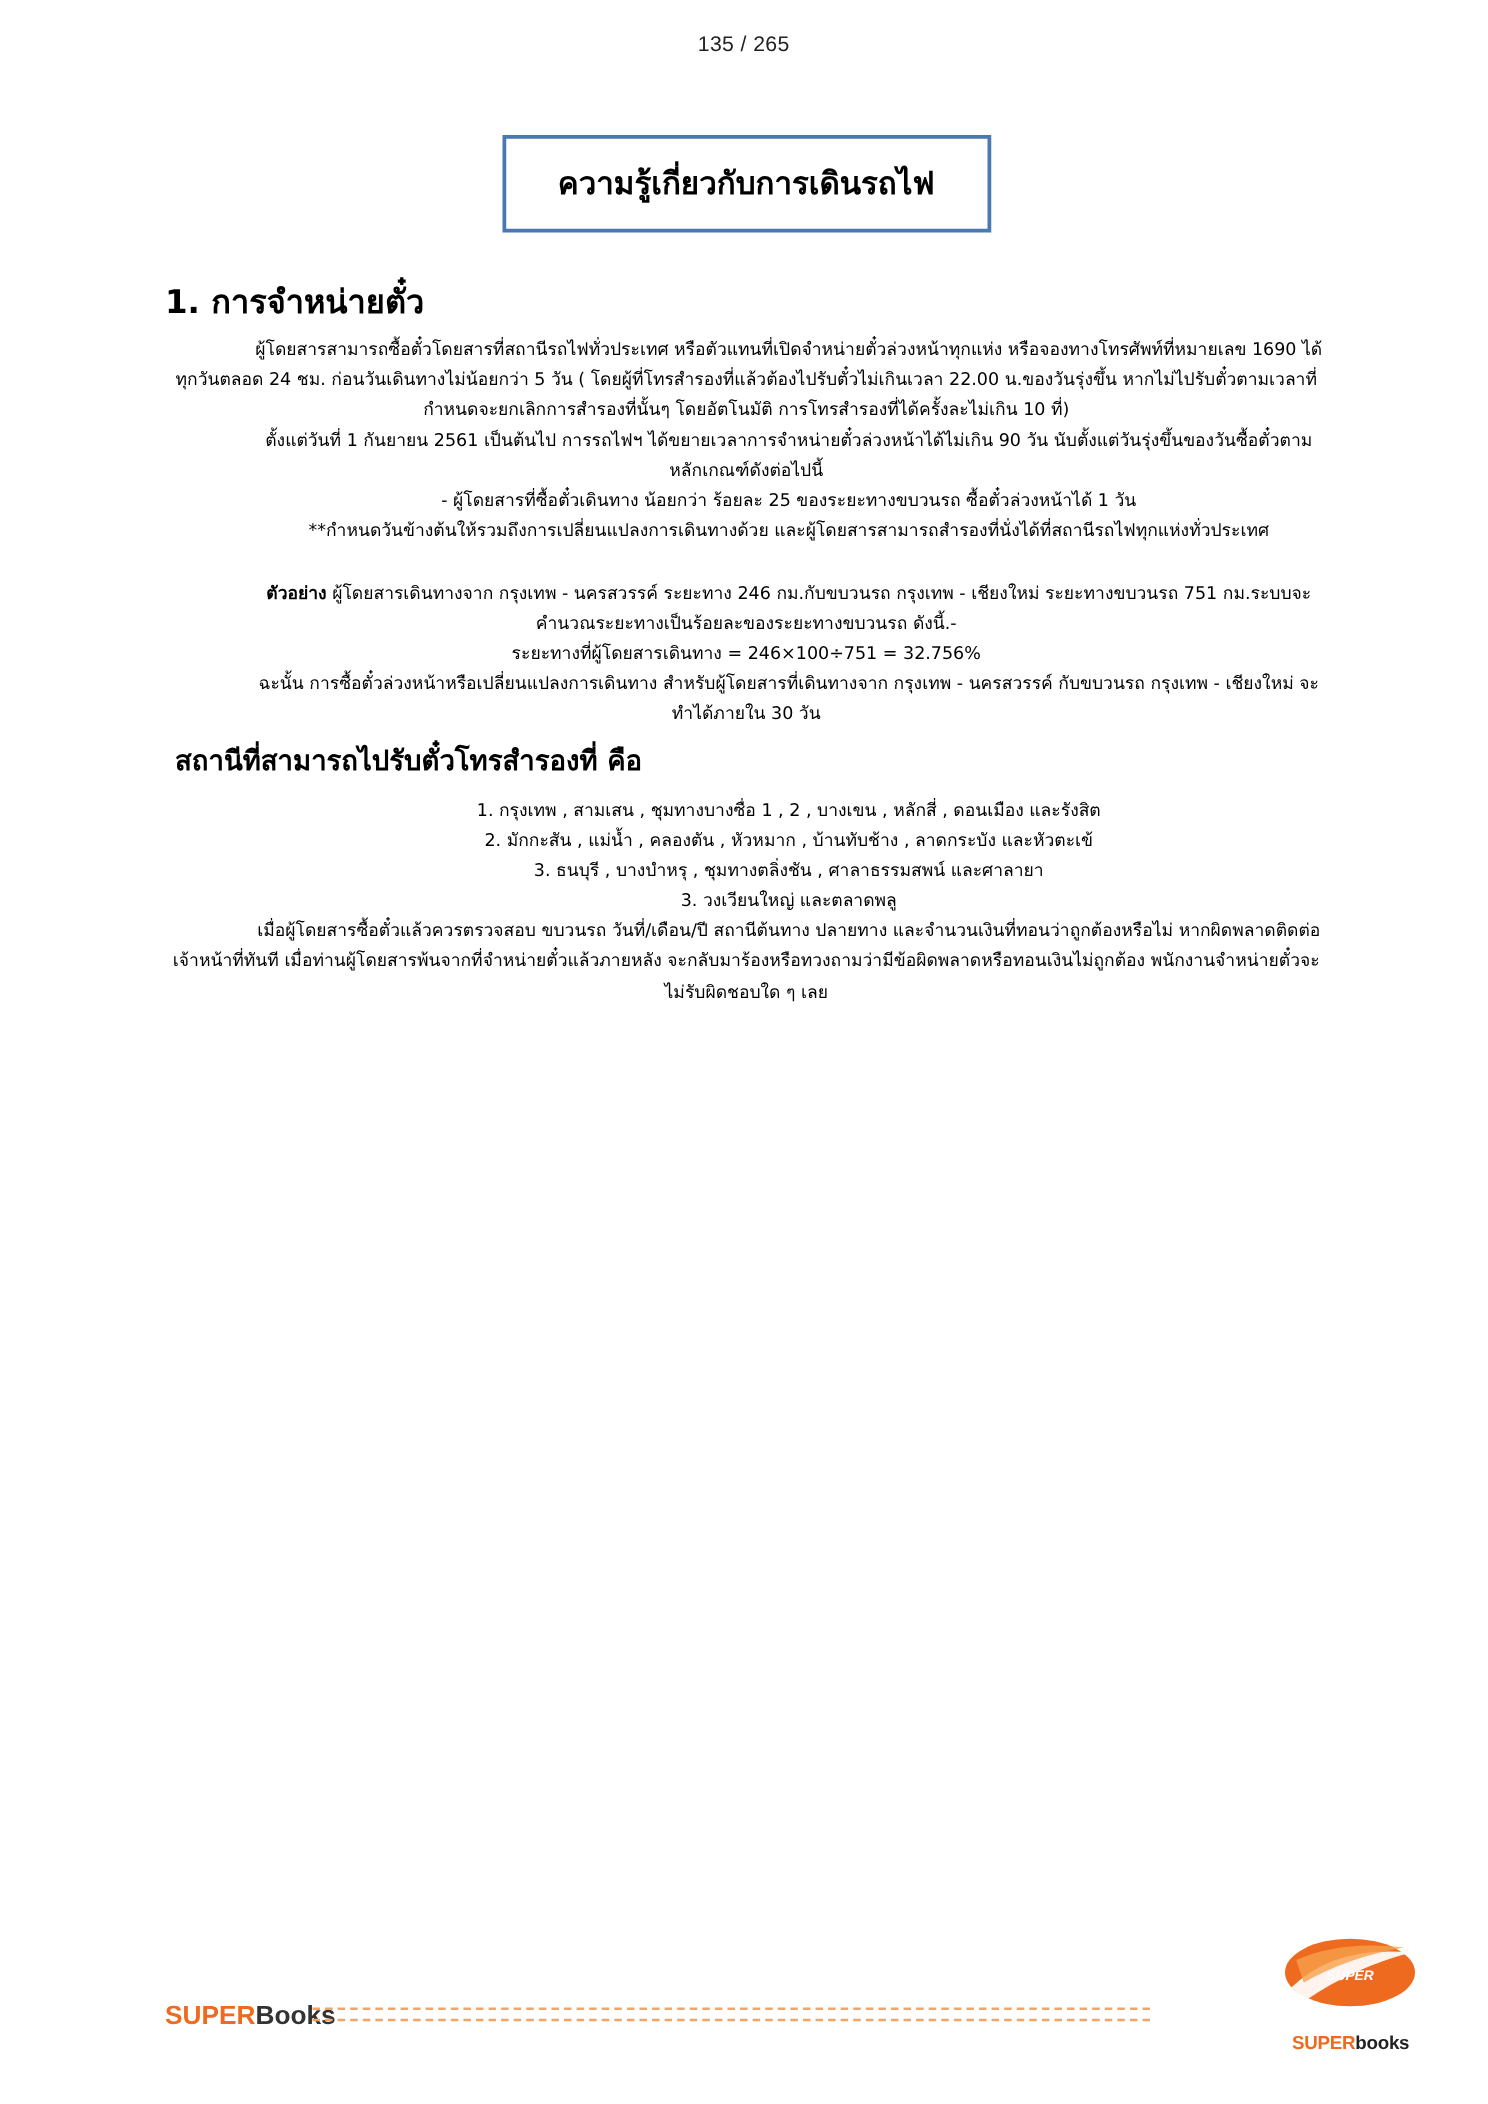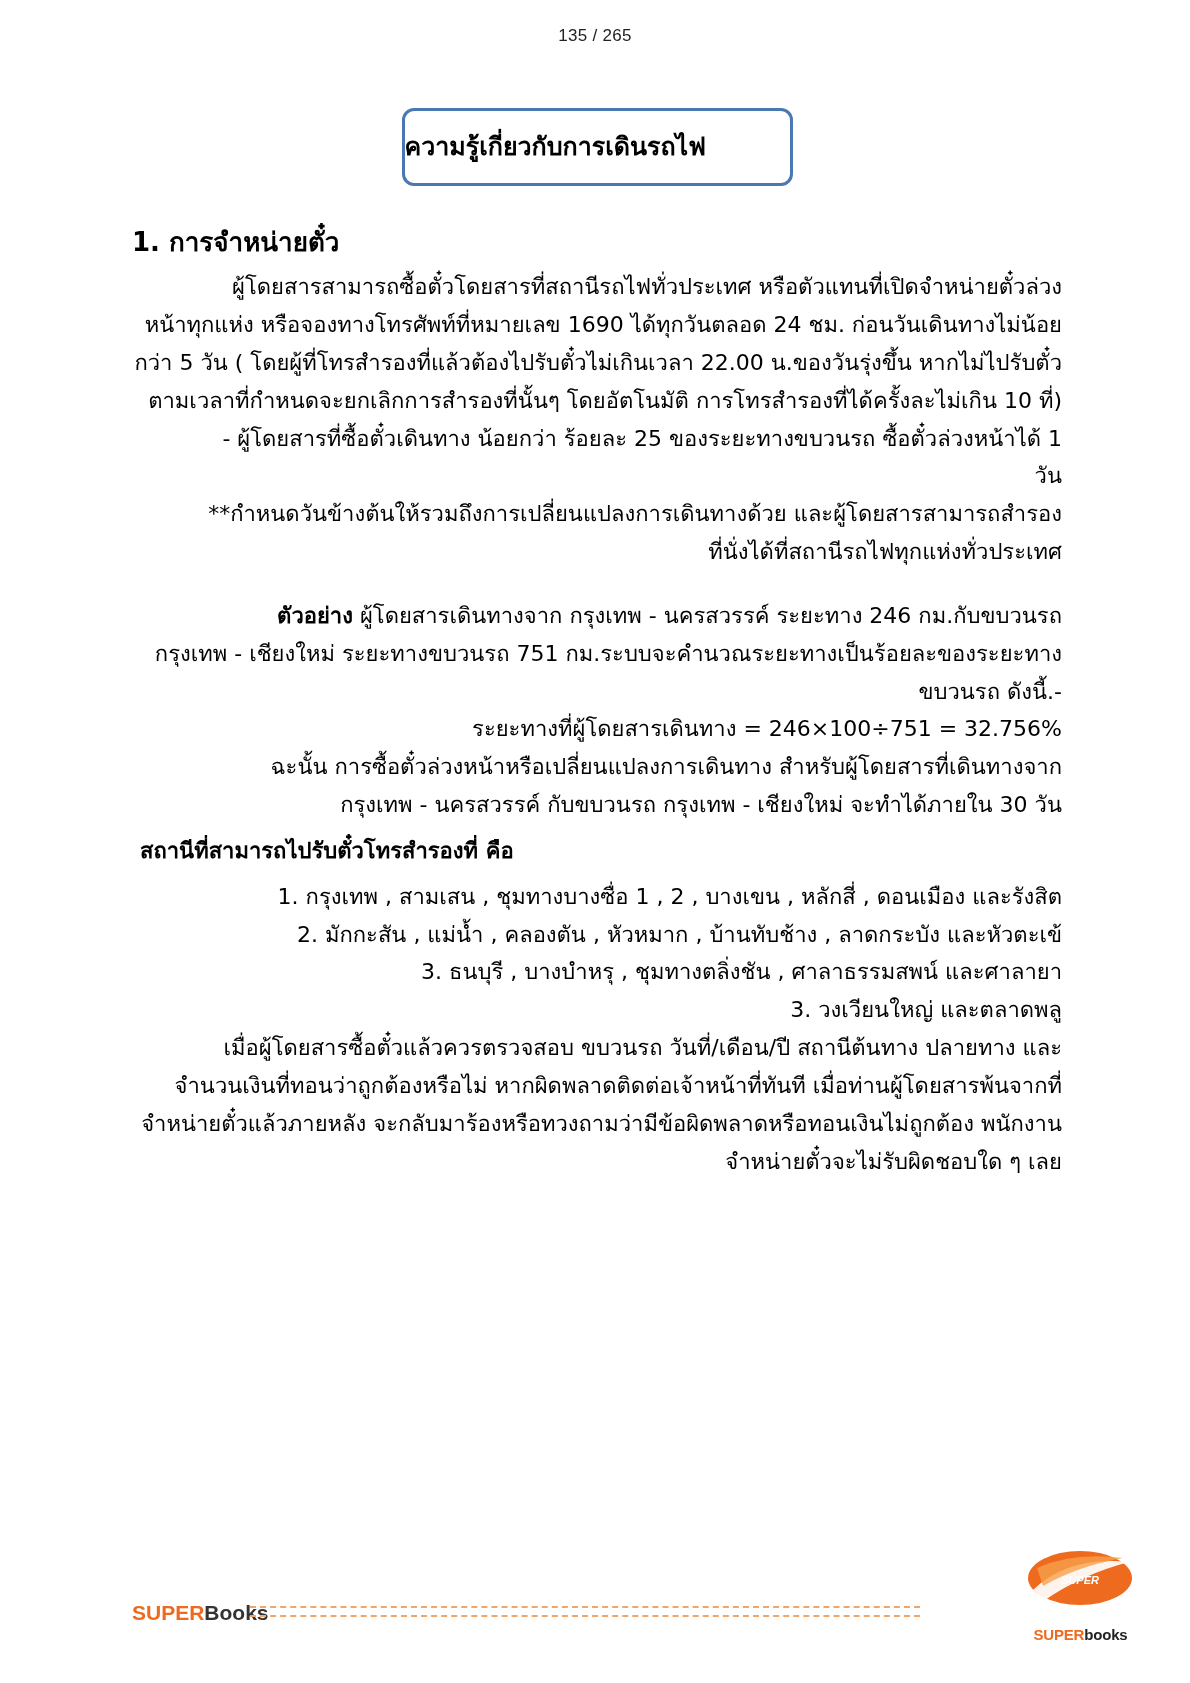--- a/index.html
+++ b/index.html
@@ -34,43 +34,44 @@
     position: absolute;
     left: 132px;
     top: 108px;
     width: 930px;
   }
   .title-box {
     margin: 0 auto;
     width: 385px;
     height: 72px;
     border: 3px solid #4a78b0;
-    border-radius: 12px;
+    border-radius: 0;
     display: flex;
     align-items: center;
+    justify-content: center;
     background: #ffffff;
     margin-bottom: 36px;
   }
   .title-text {
     font-size: 25px;
     font-weight: bold;
     color: #000000;
     line-height: 1.2;
   }
   .section-heading {
     font-size: 26px;
     font-weight: bold;
     margin: 0 0 6px 0;
     line-height: 1.55;
   }
   p.para {
-    font-size: 22px;
+    font-size: 14px;
     line-height: 1.72;
     margin: 0;
-    text-align: right;
+    text-align: center;
     text-indent: 0;
   }
   p.indent {
     text-indent: 68px;
   }
   p.bullet {
     text-indent: 68px;
   }
   .spacer-md { height: 26px; }
   b.bold-inline { font-weight: bold; }
@@ -151,20 +152,21 @@
   <div class="content">
 
     <div class="title-box">
       <span class="title-text">ความรู้เกี่ยวกับการเดินรถไฟ</span>
     </div>
 
     <div class="section-heading">1. การจำหน่ายตั๋ว</div>
 
     <p class="para indent">ผู้โดยสารสามารถซื้อตั๋วโดยสารที่สถานีรถไฟทั่วประเทศ หรือตัวแทนที่เปิดจำหน่ายตั๋วล่วงหน้าทุกแห่ง หรือจองทางโทรศัพท์ที่หมายเลข 1690 ได้ทุกวันตลอด 24 ชม. ก่อนวันเดินทางไม่น้อยกว่า 5 วัน ( โดยผู้ที่โทรสำรองที่แล้วต้องไปรับตั๋วไม่เกินเวลา 22.00 น.ของวันรุ่งขึ้น หากไม่ไปรับตั๋วตามเวลาที่กำหนดจะยกเลิกการสำรองที่นั้นๆ โดยอัตโนมัติ การโทรสำรองที่ได้ครั้งละไม่เกิน 10 ที่)</p>
 
+    <p class="para indent">ตั้งแต่วันที่ 1 กันยายน 2561 เป็นต้นไป การรถไฟฯ ได้ขยายเวลาการจำหน่ายตั๋วล่วงหน้าได้ไม่เกิน 90 วัน นับตั้งแต่วันรุ่งขึ้นของวันซื้อตั๋วตามหลักเกณฑ์ดังต่อไปนี้</p>
 
     <p class="para bullet">- ผู้โดยสารที่ซื้อตั๋วเดินทาง น้อยกว่า ร้อยละ 25 ของระยะทางขบวนรถ ซื้อตั๋วล่วงหน้าได้ 1 วัน</p>
 
     <p class="para indent">**กำหนดวันข้างต้นให้รวมถึงการเปลี่ยนแปลงการเดินทางด้วย และผู้โดยสารสามารถสำรองที่นั่งได้ที่สถานีรถไฟทุกแห่งทั่วประเทศ</p>
 
     <div class="spacer-md"></div>
 
     <p class="para indent"><b class="bold-inline">ตัวอย่าง</b><span> ผู้โดยสารเดินทางจาก กรุงเทพ - นครสวรรค์ ระยะทาง 246 กม.กับขบวนรถ กรุงเทพ - เชียงใหม่ ระยะทางขบวนรถ 751 กม.ระบบจะคำนวณระยะทางเป็นร้อยละของระยะทางขบวนรถ ดังนี้.-</span></p>
 
     <p class="para">ระยะทางที่ผู้โดยสารเดินทาง = 246×100÷751 = 32.756%</p>

